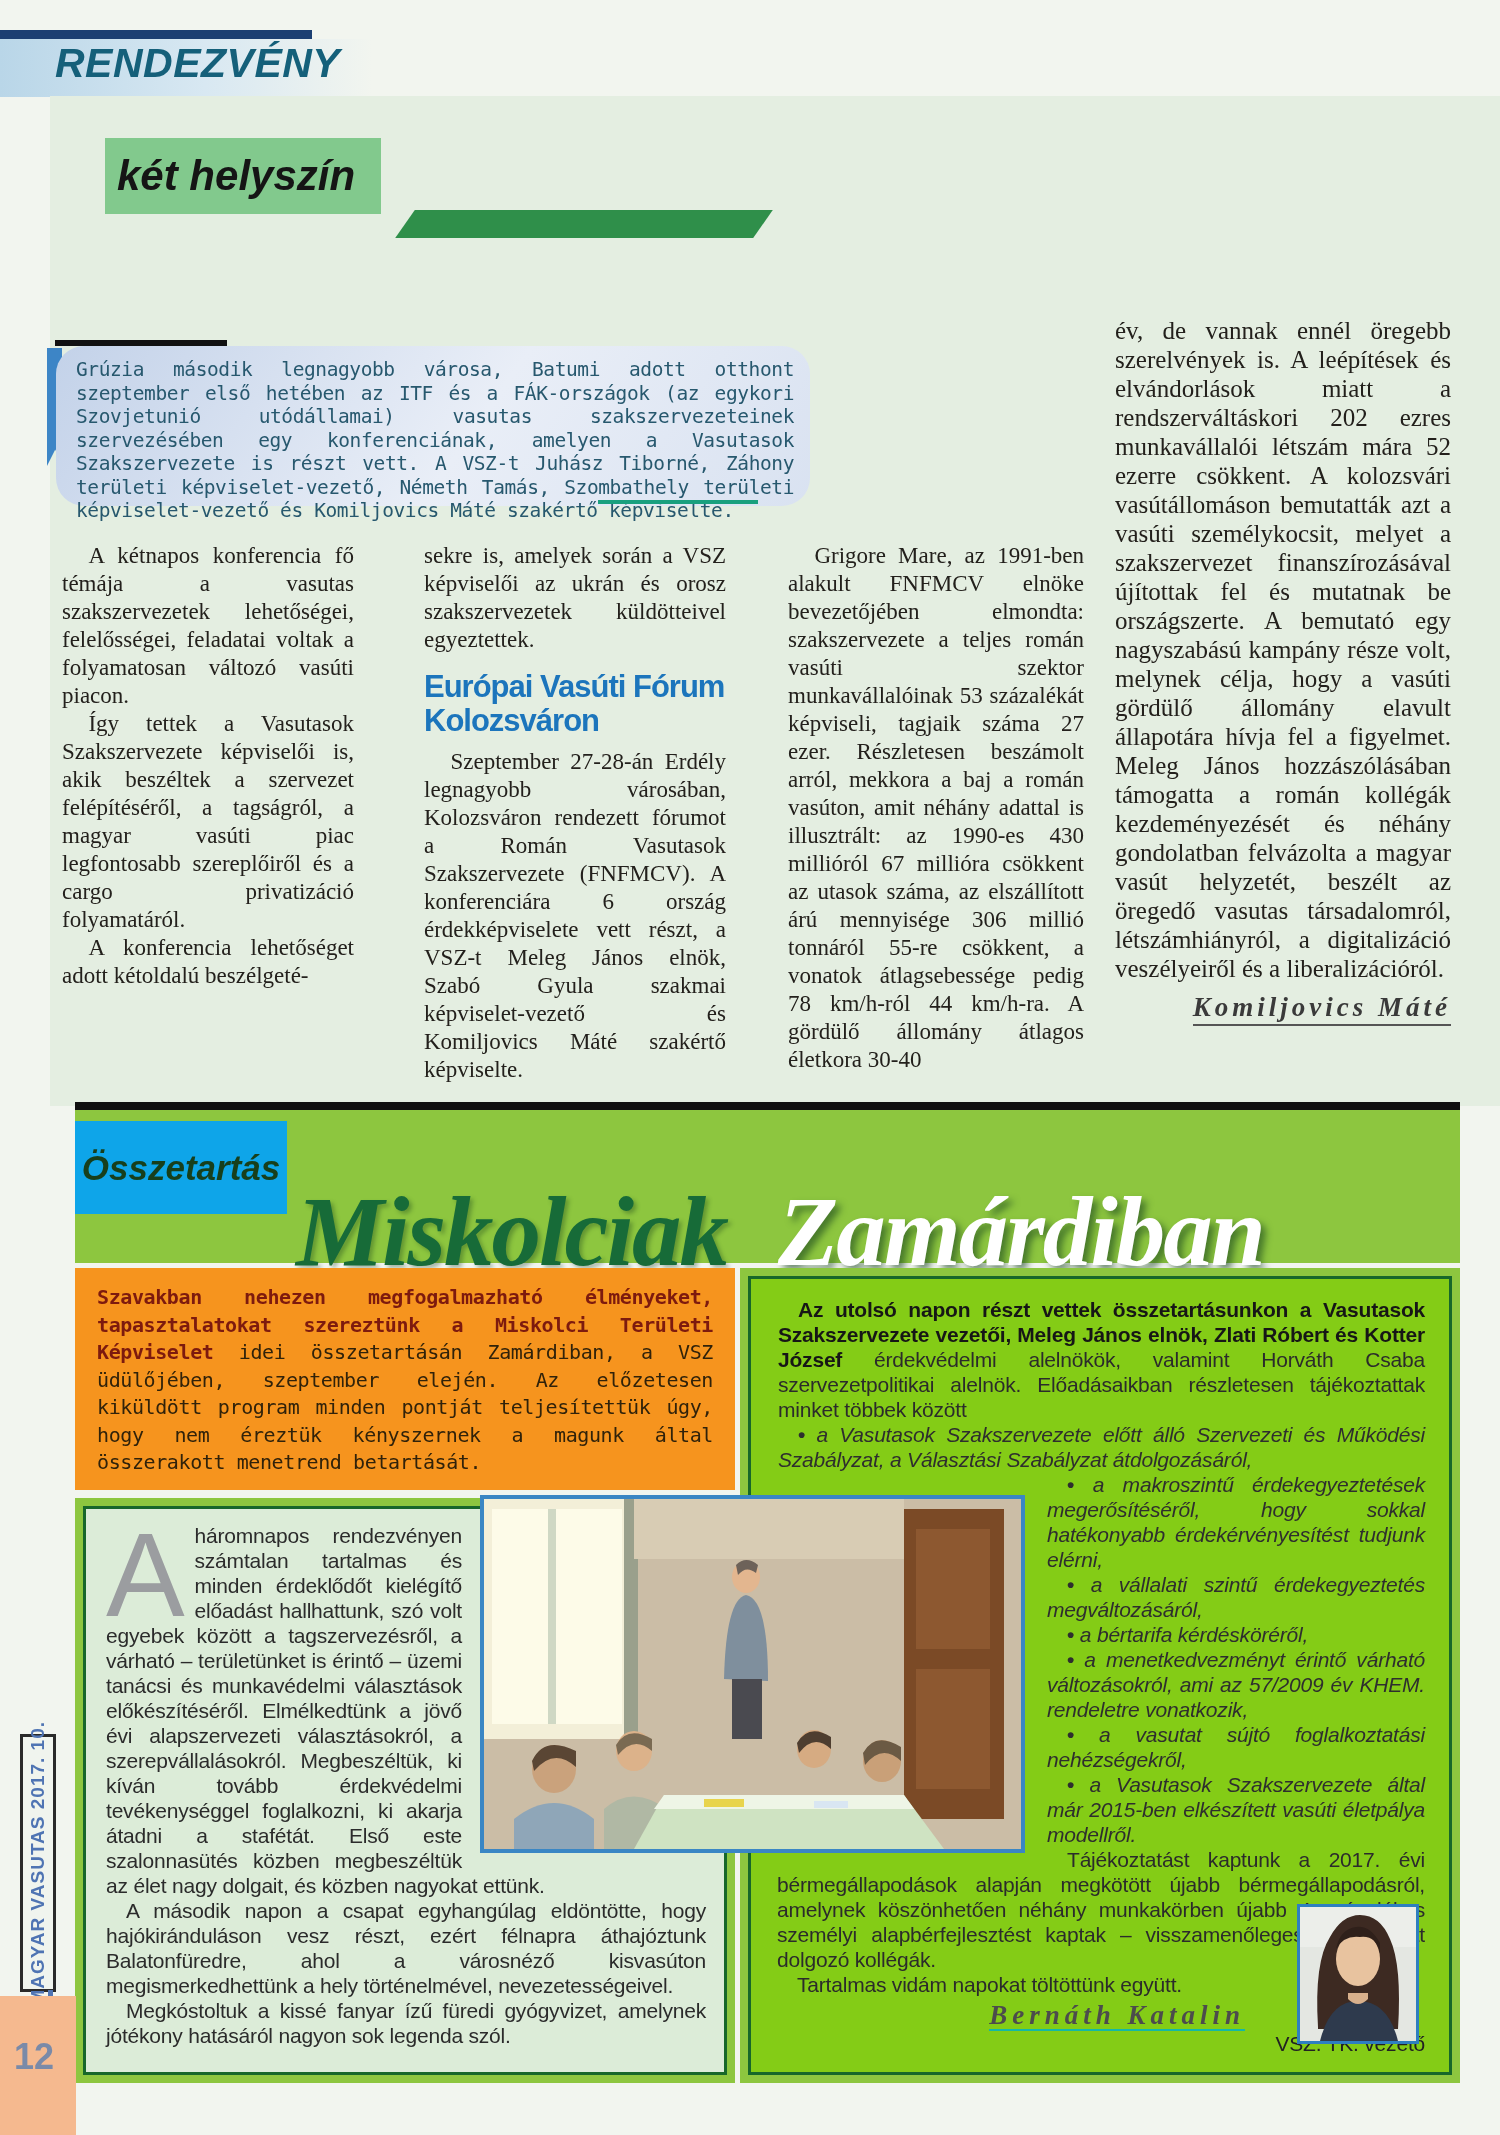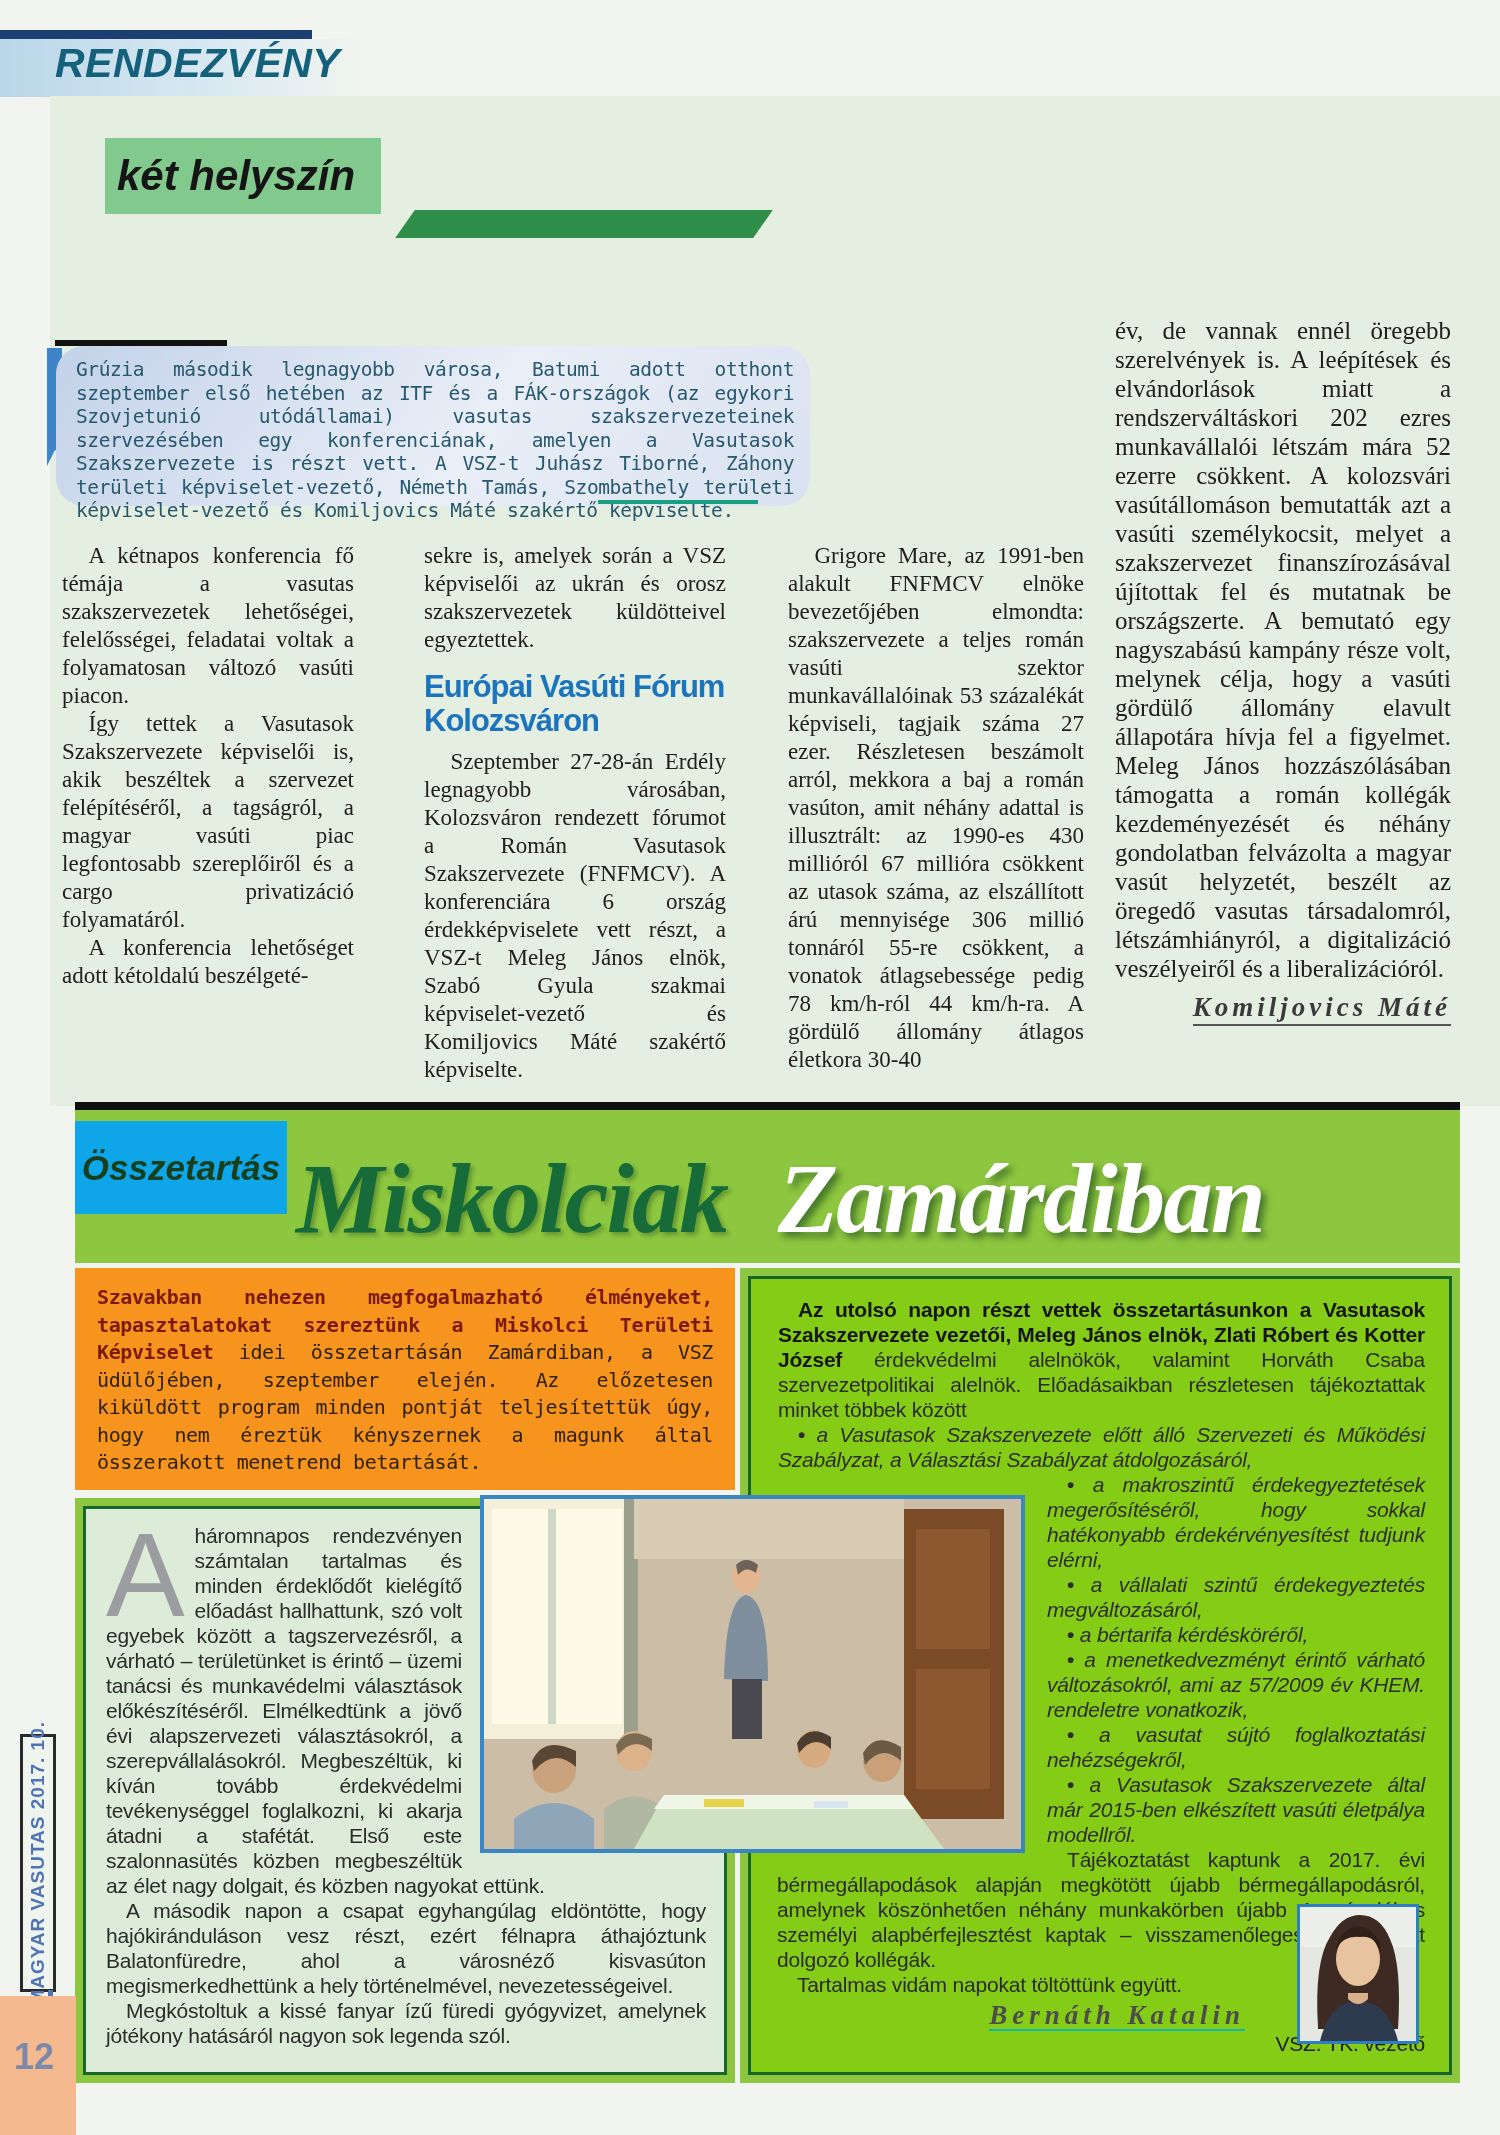--- a/index.html
+++ b/index.html
@@ -47,21 +47,21 @@
   .sig1{margin-top:10px;text-align:right;}
   .sig-name{display:inline-block;font-family:"Liberation Serif",serif;font-style:italic;
             font-weight:bold;font-size:27px;letter-spacing:4px;color:#3a3a3a;
             border-bottom:2px solid #555;padding-bottom:2px;}
   
   .sec2-topline{position:absolute;left:75px;top:1102px;width:1385px;height:8px;background:#101010;}
   .banner{position:absolute;left:75px;top:1110px;width:1385px;height:153px;background:#8dc63f;}
   .kicker2{position:absolute;left:75px;top:1121px;width:212px;height:93px;background:#0ea5e9;
            display:flex;align-items:center;justify-content:center;
            font-size:35px;font-weight:bold;font-style:italic;color:#173f1c;}
-  .banner-title{position:absolute;left:296px;top:1060px;white-space:nowrap;
+  .banner-title{position:absolute;left:296px;top:1093px;white-space:nowrap;
                 font-family:"Liberation Serif",serif;font-style:italic;font-weight:bold;
                 font-size:99px;letter-spacing:-2px;}
   .banner-title .b1{color:#176b38;text-shadow:3px 3px 4px rgba(20,60,25,.35);}
   .banner-title .b2{color:#ffffff;margin-left:28px;text-shadow:5px 5px 7px rgba(25,70,30,.6);}
   
   .orange-box{position:absolute;left:75px;top:1268px;width:660px;height:222px;box-sizing:border-box;
               background:#f6941e;padding:16px 22px 10px 22px;}
   .orange-box p{margin:0;font-family:"DejaVu Sans Mono",monospace;font-size:20px;line-height:27.5px;
                 text-align:justify;letter-spacing:-0.4px;}
   .orange-bold{font-weight:bold;color:#7d1a0e;}

